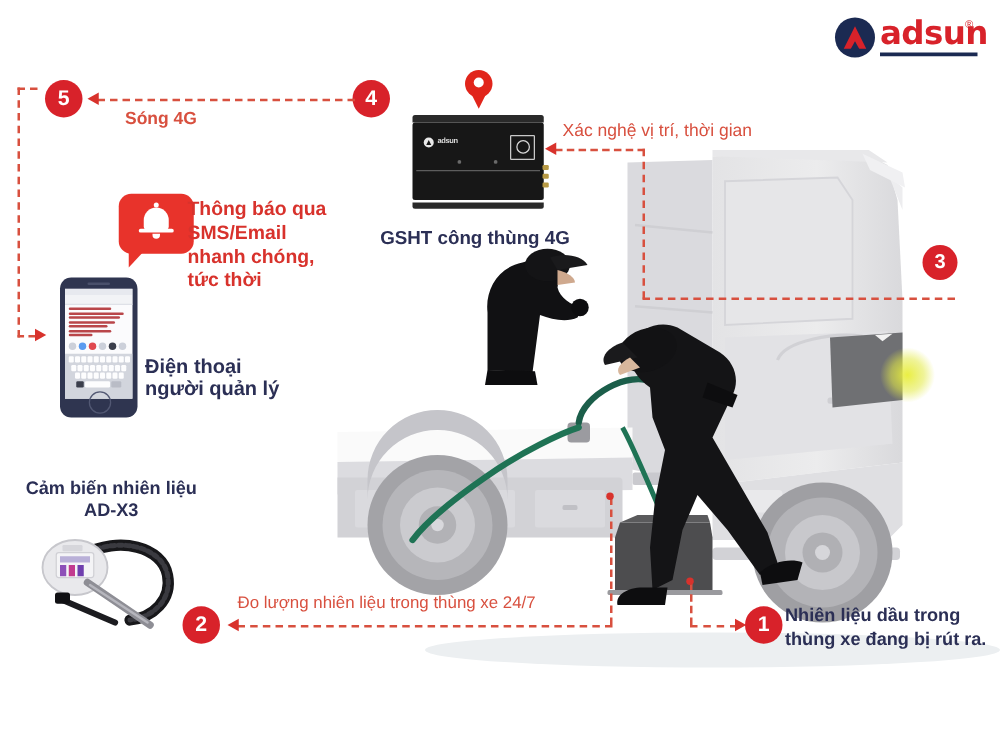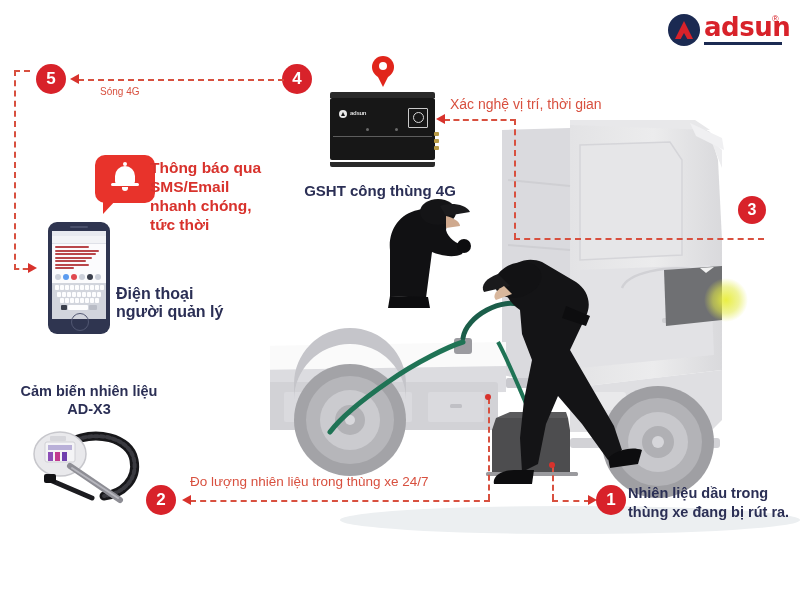--- a/index.html
+++ b/index.html
@@ -108,21 +108,21 @@
 
   
   #pin{left:372px;top:56px;width:22px;height:32px;}
   #pin .head{position:absolute;left:0;top:0;width:22px;height:22px;border-radius:50%;background:#e1251b;}
   #pin .tip{position:absolute;left:3px;top:15px;width:0;height:0;border-left:8px solid transparent;border-right:8px solid transparent;border-top:16px solid #e1251b;}
   #pin .hole{position:absolute;left:7px;top:6px;width:8px;height:8px;border-radius:50%;background:#fff;z-index:3;}
 
   #gps-label{left:280px;top:182px;width:200px;text-align:center;font-size:15px;}
 
   
-  #lbl-4g{left:100px;top:86px;font-size:10px;}
+  #lbl-4g{left:100px;top:86px;font-size:14px;font-weight:bold;}
   #lbl-xacdinh{left:450px;top:96px;font-size:14px;}
   #lbl-do{left:190px;top:474px;font-size:13.5px;}
 
   #msg1{left:628px;top:484px;width:168px;font-size:14.5px;line-height:18.5px;}
 </style>
 </head>
 <body>
 
 <div id="stage">
 

